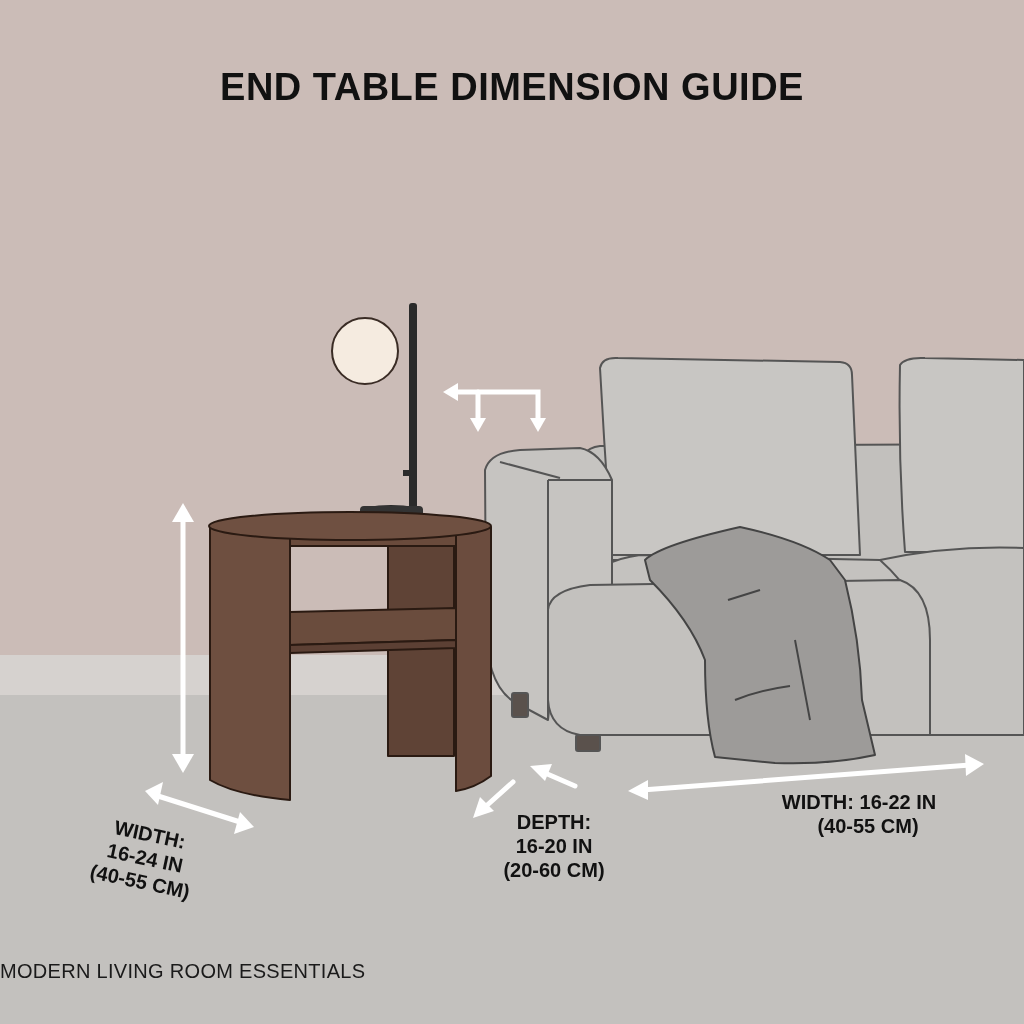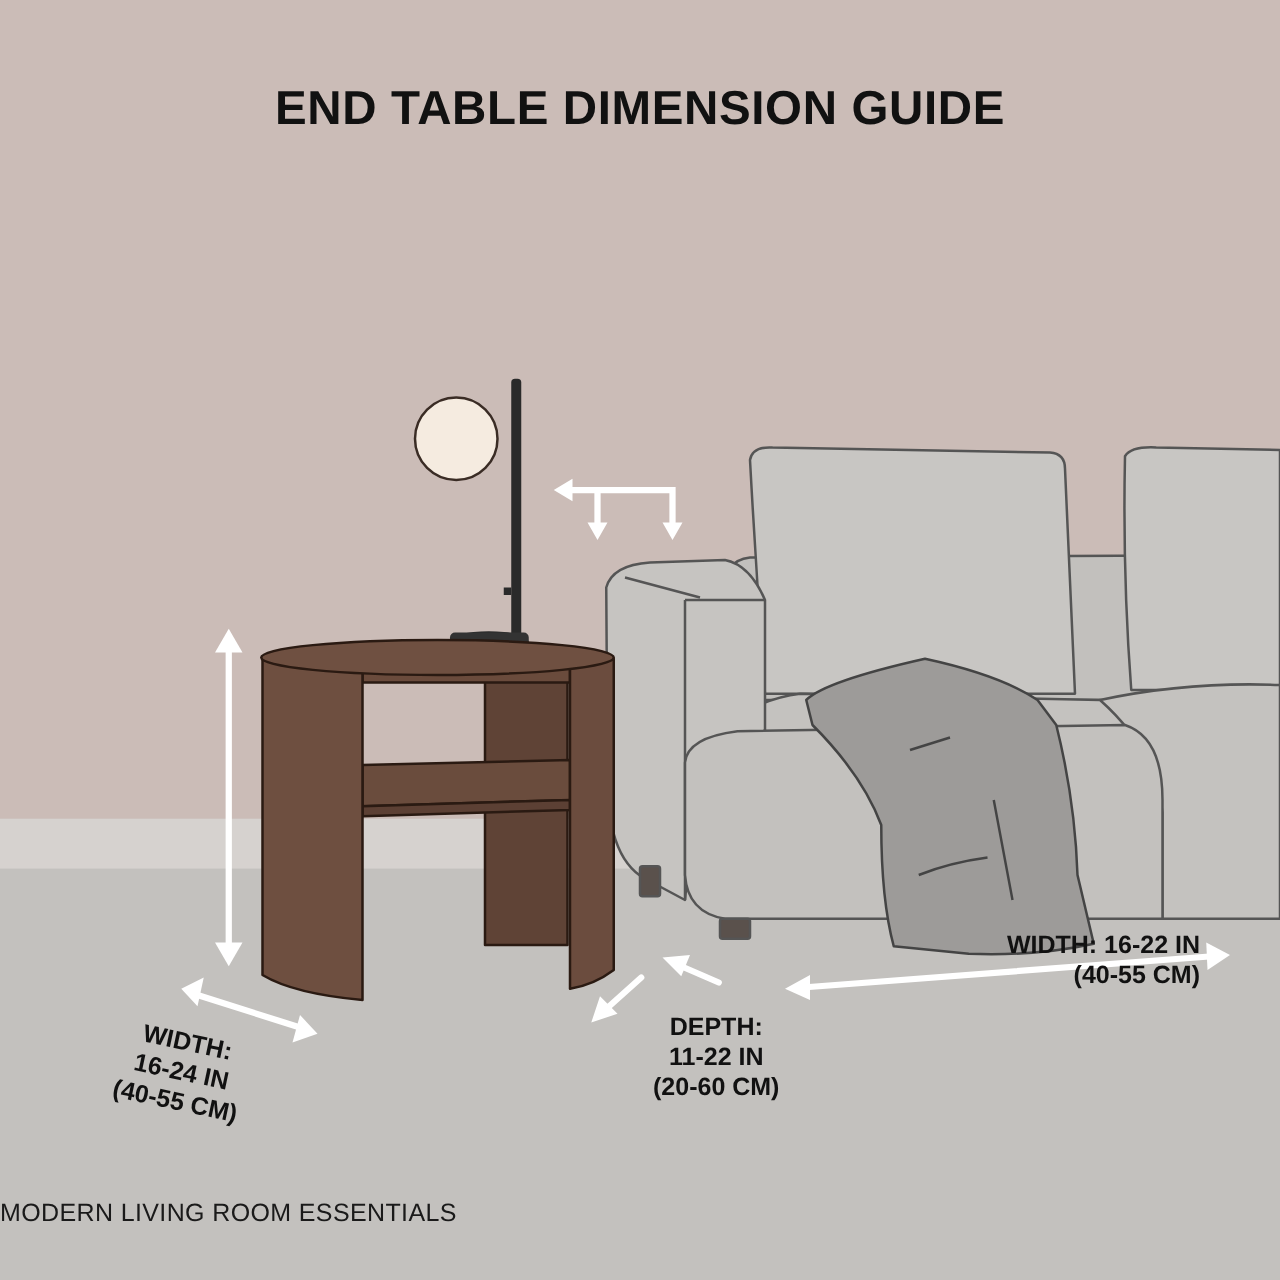--- a/index.html
+++ b/index.html
@@ -118,25 +118,25 @@
 
   <div class="title">END TABLE DIMENSION GUIDE</div>
 
 
   <div class="label" style="left:70px; top:822px; width:150px; transform:rotate(12deg); transform-origin:center;">
     <span>WIDTH:</span>
     <span>16-24 IN</span>
     <span>(40-55 CM)</span>
   </div>
 
-  <div class="label" style="left:493px; top:810px; width:160px;">
+  <div class="label" style="left:474px; top:810px; width:160px;">
     <span>DEPTH:</span>
-    <span>11-22 IN</span>
+    <span>16-20 IN</span>
     <span>(20-60 CM)</span>
   </div>
 
-  <div class="label" style="left:740px; top:744px; width:220px; text-align:right;">
+  <div class="label" style="left:740px; top:790px; width:220px; text-align:center;">
     <span style="padding-left:18px;">WIDTH: 16-22 IN</span>
     <span style="padding-left:36px;">(40-55 CM)</span>
   </div>
 
   <div class="footer">MODERN LIVING ROOM ESSENTIALS</div>
 </div>
 
 </body></html>

